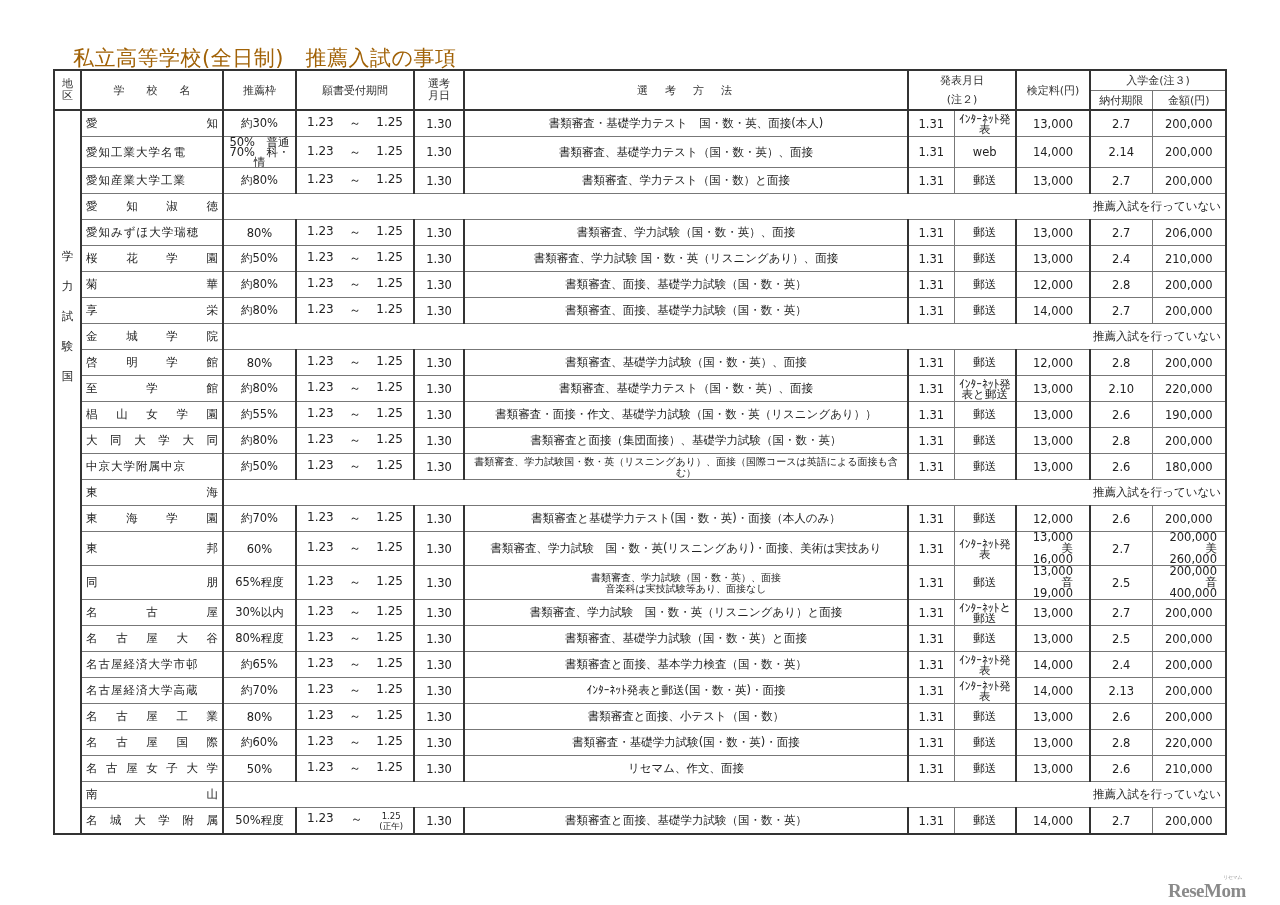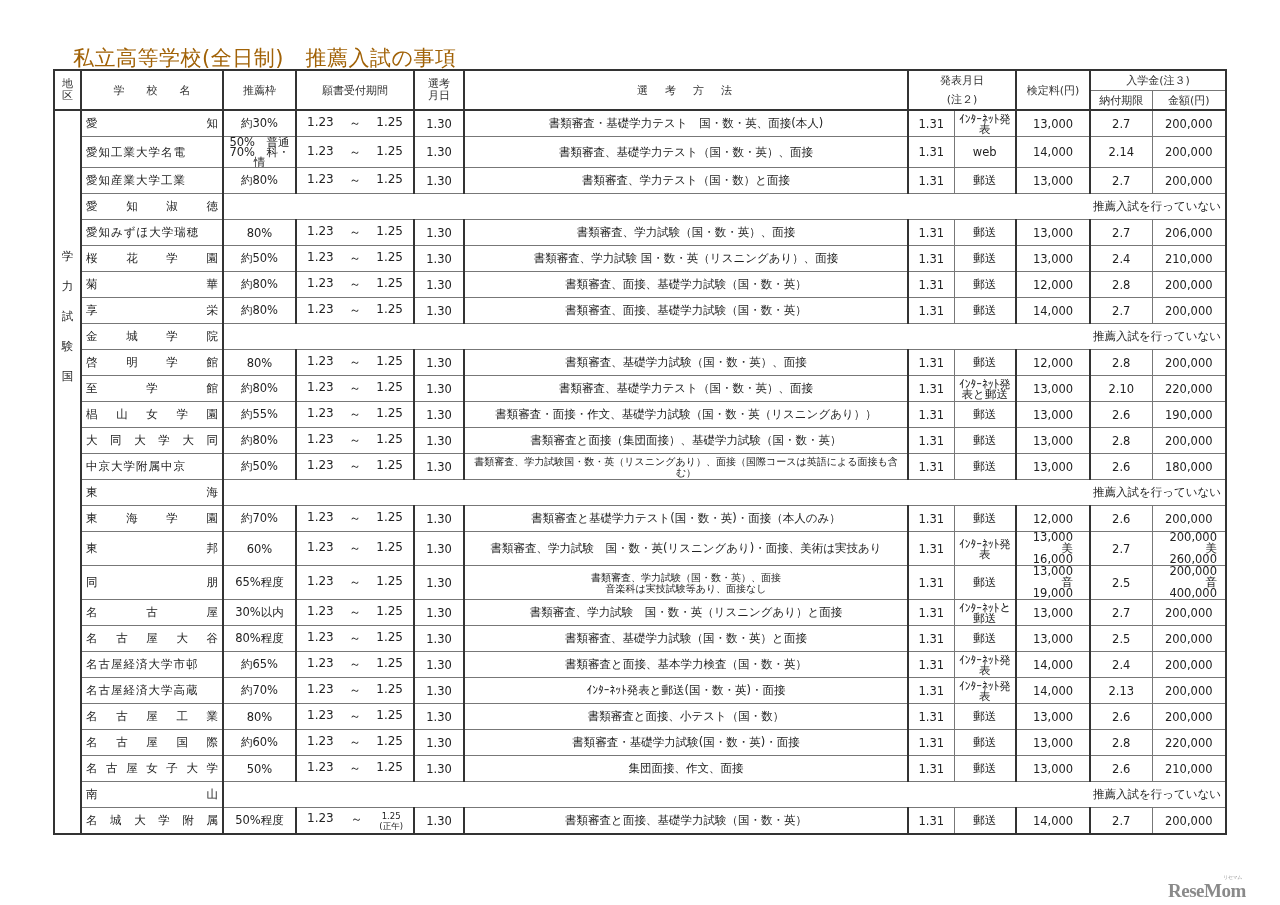--- a/index.html
+++ b/index.html
@@ -709,21 +709,21 @@
         </td>
         <td class="c bl num">50%</td>
         <td class="bl" style="padding: 0px;">
           <div class="period">
             <span>1.23</span>
             <span>～</span>
             <span>1.25</span>
           </div>
         </td>
         <td class="c bl num">1.30</td>
-        <td class="method bl">集団面接、作文、面接</td>
+        <td class="method bl">リセマム、作文、面接</td>
         <td class="c bl num">1.31</td>
         <td class="c num">郵送</td>
         <td class="c bl num">13,000</td>
         <td class="c bl num">2.6</td>
         <td class="c num">210,000</td>
       </tr>
       <tr class="row">
         <td class="school bl">
           <span class="nm">
             <span>南</span>

